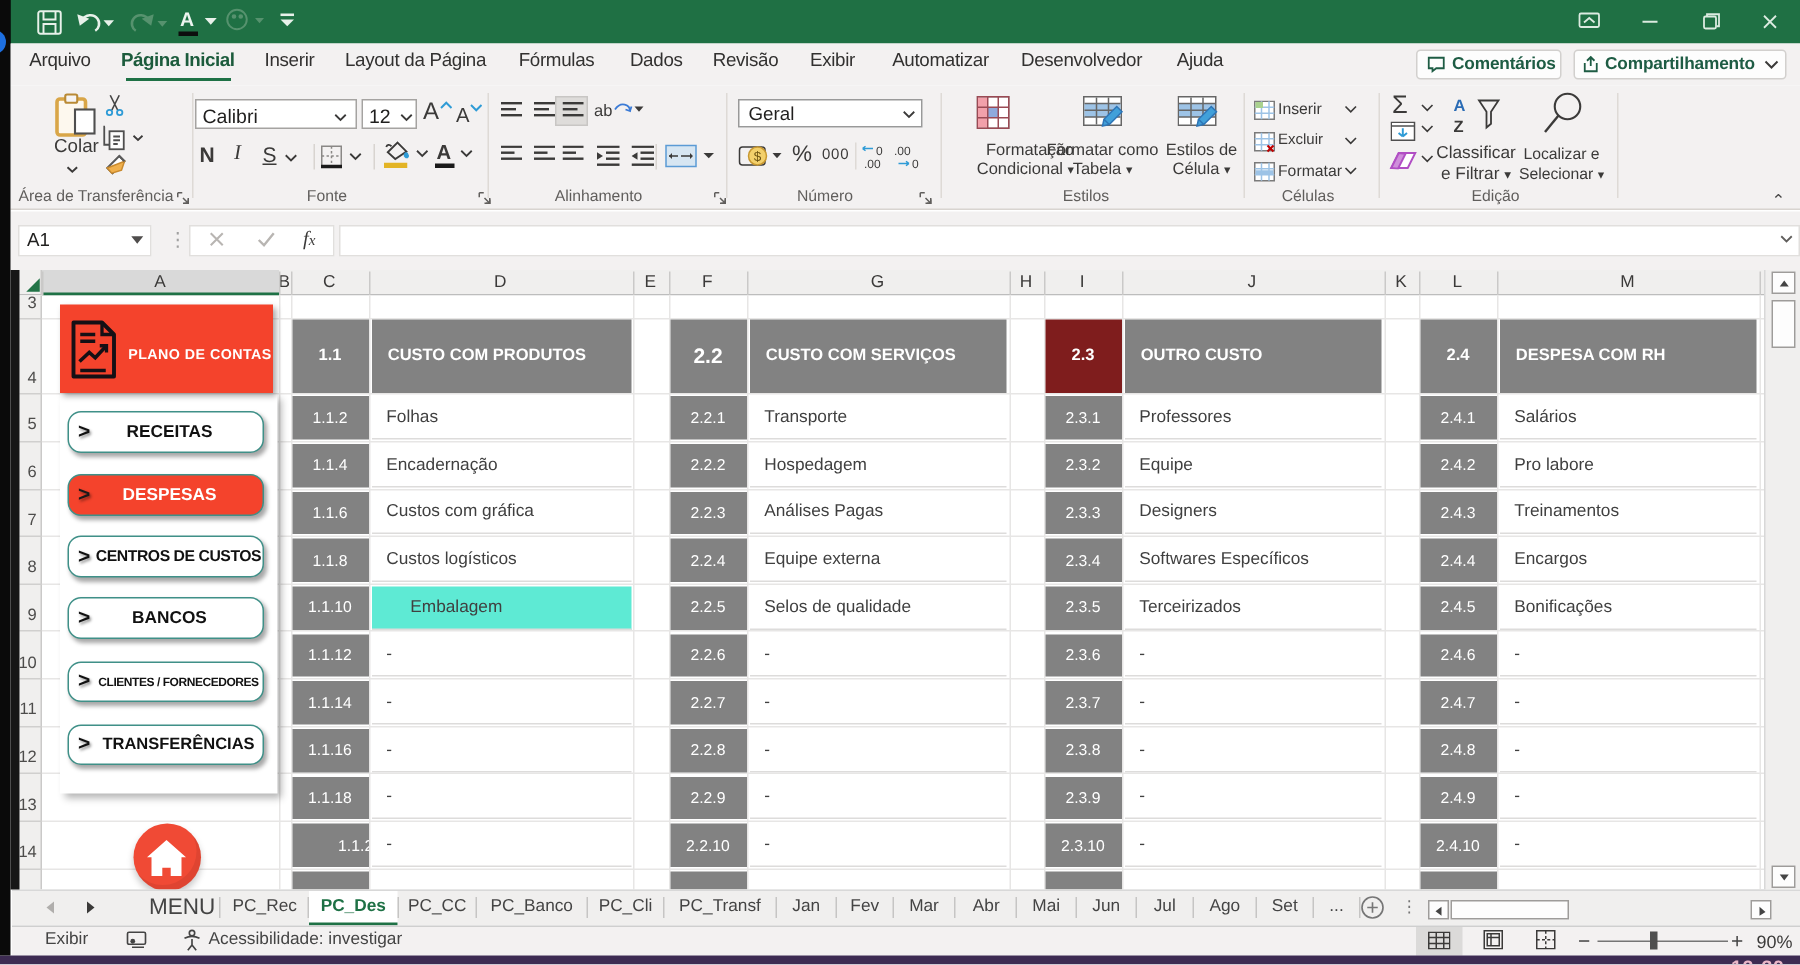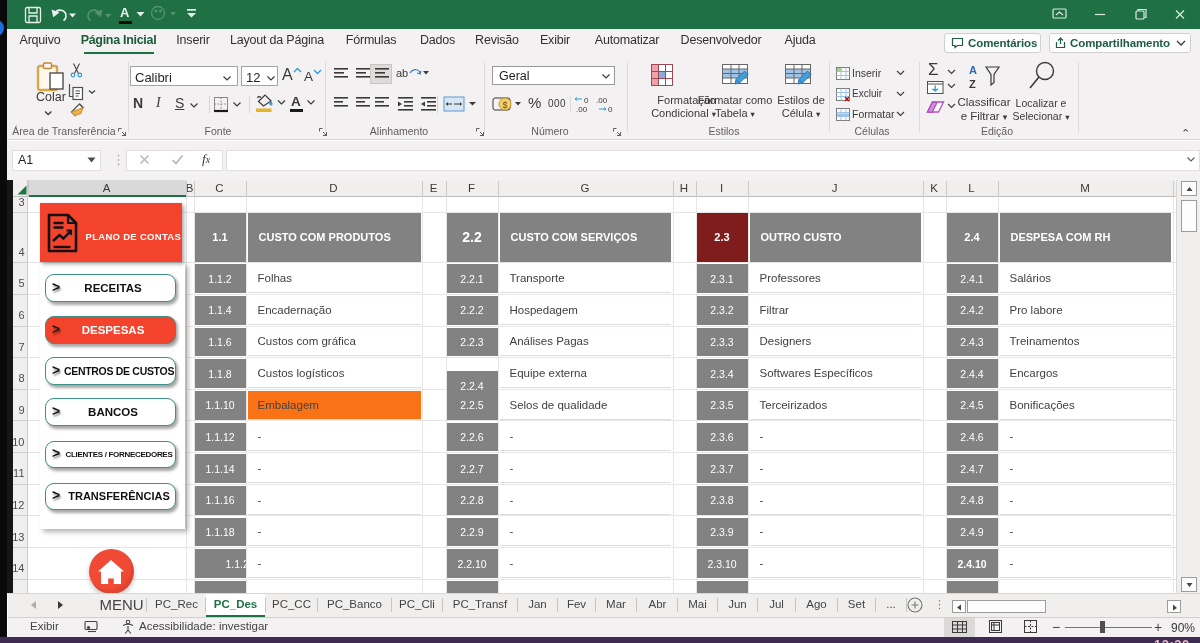--- a/index.html
+++ b/index.html
@@ -481,61 +481,61 @@
 <div class="ab vctr" style="left:247.5px;top:212.5px;width:173px;height:49.69999999999999px;background:#828282;color:#fff;font-size:11px;font-weight:bold;padding-left:11px;">CUSTO COM PRODUTOS</div>
 <div class="ab ctr" style="left:194.5px;top:264.4px;width:51px;height:28.6px;background:#828282;color:#fff;font-size:10.5px;overflow:hidden;">1.1.2</div>
 <div class="ab vctr" style="left:247.5px;top:264.4px;width:173px;height:28.6px;background:#fff;border-bottom:1px solid #dddcdb;color:#404040;font-size:11.5px;padding-left:10px;">Folhas</div>
 <div class="ab ctr" style="left:194.5px;top:296.04999999999995px;width:51px;height:28.6px;background:#828282;color:#fff;font-size:10.5px;overflow:hidden;">1.1.4</div>
 <div class="ab vctr" style="left:247.5px;top:296.04999999999995px;width:173px;height:28.6px;background:#fff;border-bottom:1px solid #dddcdb;color:#404040;font-size:11.5px;padding-left:10px;">Encadernação</div>
 <div class="ab ctr" style="left:194.5px;top:327.7px;width:51px;height:28.6px;background:#828282;color:#fff;font-size:10.5px;overflow:hidden;">1.1.6</div>
 <div class="ab vctr" style="left:247.5px;top:327.7px;width:173px;height:28.6px;background:#fff;border-bottom:1px solid #dddcdb;color:#404040;font-size:11.5px;padding-left:10px;">Custos com gráfica</div>
 <div class="ab ctr" style="left:194.5px;top:359.34999999999997px;width:51px;height:28.6px;background:#828282;color:#fff;font-size:10.5px;overflow:hidden;">1.1.8</div>
 <div class="ab vctr" style="left:247.5px;top:359.34999999999997px;width:173px;height:28.6px;background:#fff;border-bottom:1px solid #dddcdb;color:#404040;font-size:11.5px;padding-left:10px;">Custos logísticos</div>
 <div class="ab ctr" style="left:194.5px;top:391.0px;width:51px;height:28.6px;background:#828282;color:#fff;font-size:10.5px;overflow:hidden;">1.1.10</div>
-<div class="ab vctr" style="left:247.5px;top:391.0px;width:173px;height:28.6px;background:#f97316;border-bottom:1px solid #dddcdb;color:#404040;font-size:11.5px;padding-left:10px;">Embalagem</div>
+<div class="ab vctr" style="left:247.5px;top:391.0px;width:173px;height:28.6px;background:#5eead4;border-bottom:1px solid #dddcdb;color:#404040;font-size:11.5px;padding-left:26px;">Embalagem</div>
 <div class="ab ctr" style="left:194.5px;top:422.65px;width:51px;height:28.6px;background:#828282;color:#fff;font-size:10.5px;overflow:hidden;">1.1.12</div>
 <div class="ab vctr" style="left:247.5px;top:422.65px;width:173px;height:28.6px;background:#fff;border-bottom:1px solid #dddcdb;color:#404040;font-size:11.5px;padding-left:10px;">-</div>
 <div class="ab ctr" style="left:194.5px;top:454.29999999999995px;width:51px;height:28.6px;background:#828282;color:#fff;font-size:10.5px;overflow:hidden;">1.1.14</div>
 <div class="ab vctr" style="left:247.5px;top:454.29999999999995px;width:173px;height:28.6px;background:#fff;border-bottom:1px solid #dddcdb;color:#404040;font-size:11.5px;padding-left:10px;">-</div>
 <div class="ab ctr" style="left:194.5px;top:485.94999999999993px;width:51px;height:28.6px;background:#828282;color:#fff;font-size:10.5px;overflow:hidden;">1.1.16</div>
 <div class="ab vctr" style="left:247.5px;top:485.94999999999993px;width:173px;height:28.6px;background:#fff;border-bottom:1px solid #dddcdb;color:#404040;font-size:11.5px;padding-left:10px;">-</div>
 <div class="ab ctr" style="left:194.5px;top:517.5999999999999px;width:51px;height:28.6px;background:#828282;color:#fff;font-size:10.5px;overflow:hidden;">1.1.18</div>
 <div class="ab vctr" style="left:247.5px;top:517.5999999999999px;width:173px;height:28.6px;background:#fff;border-bottom:1px solid #dddcdb;color:#404040;font-size:11.5px;padding-left:10px;">-</div>
 <div class="ab ctr" style="left:194.5px;top:549.25px;width:51px;height:28.6px;background:#828282;color:#fff;font-size:10.5px;overflow:hidden;padding-left:40px;">1.1.20</div>
 <div class="ab vctr" style="left:247.5px;top:549.25px;width:173px;height:28.6px;background:#fff;border-bottom:1px solid #dddcdb;color:#404040;font-size:11.5px;padding-left:10px;">-</div>
 <div class="ab ctr" style="left:194.5px;top:580.9px;width:51px;height:12.100000000000023px;background:#828282;color:#fff;font-size:10.5px;overflow:hidden;"></div>
 <div class="ab ctr" style="left:446.5px;top:212.5px;width:51px;height:49.69999999999999px;background:#828282;color:#fff;font-size:14px;font-weight:bold;">2.2</div>
 <div class="ab vctr" style="left:499.5px;top:212.5px;width:171.5px;height:49.69999999999999px;background:#828282;color:#fff;font-size:11px;font-weight:bold;padding-left:11px;">CUSTO COM SERVIÇOS</div>
 <div class="ab ctr" style="left:446.5px;top:264.4px;width:51px;height:28.6px;background:#828282;color:#fff;font-size:10.5px;overflow:hidden;">2.2.1</div>
 <div class="ab vctr" style="left:499.5px;top:264.4px;width:171.5px;height:28.6px;background:#fff;border-bottom:1px solid #dddcdb;color:#404040;font-size:11.5px;padding-left:10px;">Transporte</div>
 <div class="ab ctr" style="left:446.5px;top:296.04999999999995px;width:51px;height:28.6px;background:#828282;color:#fff;font-size:10.5px;overflow:hidden;">2.2.2</div>
 <div class="ab vctr" style="left:499.5px;top:296.04999999999995px;width:171.5px;height:28.6px;background:#fff;border-bottom:1px solid #dddcdb;color:#404040;font-size:11.5px;padding-left:10px;">Hospedagem</div>
 <div class="ab ctr" style="left:446.5px;top:327.7px;width:51px;height:28.6px;background:#828282;color:#fff;font-size:10.5px;overflow:hidden;">2.2.3</div>
 <div class="ab vctr" style="left:499.5px;top:327.7px;width:171.5px;height:28.6px;background:#fff;border-bottom:1px solid #dddcdb;color:#404040;font-size:11.5px;padding-left:10px;">Análises Pagas</div>
-<div class="ab ctr" style="left:446.5px;top:359.34999999999997px;width:51px;height:28.6px;background:#828282;color:#fff;font-size:10.5px;overflow:hidden;margin-top:12px;">2.2.4</div>
+<div class="ab ctr" style="left:446.5px;top:359.34999999999997px;width:51px;height:28.6px;background:#828282;color:#fff;font-size:10.5px;overflow:hidden;">2.2.4</div>
 <div class="ab vctr" style="left:499.5px;top:359.34999999999997px;width:171.5px;height:28.6px;background:#fff;border-bottom:1px solid #dddcdb;color:#404040;font-size:11.5px;padding-left:10px;">Equipe externa</div>
 <div class="ab ctr" style="left:446.5px;top:391.0px;width:51px;height:28.6px;background:#828282;color:#fff;font-size:10.5px;overflow:hidden;">2.2.5</div>
 <div class="ab vctr" style="left:499.5px;top:391.0px;width:171.5px;height:28.6px;background:#fff;border-bottom:1px solid #dddcdb;color:#404040;font-size:11.5px;padding-left:10px;">Selos de qualidade</div>
 <div class="ab ctr" style="left:446.5px;top:422.65px;width:51px;height:28.6px;background:#828282;color:#fff;font-size:10.5px;overflow:hidden;">2.2.6</div>
 <div class="ab vctr" style="left:499.5px;top:422.65px;width:171.5px;height:28.6px;background:#fff;border-bottom:1px solid #dddcdb;color:#404040;font-size:11.5px;padding-left:10px;">-</div>
 <div class="ab ctr" style="left:446.5px;top:454.29999999999995px;width:51px;height:28.6px;background:#828282;color:#fff;font-size:10.5px;overflow:hidden;">2.2.7</div>
 <div class="ab vctr" style="left:499.5px;top:454.29999999999995px;width:171.5px;height:28.6px;background:#fff;border-bottom:1px solid #dddcdb;color:#404040;font-size:11.5px;padding-left:10px;">-</div>
 <div class="ab ctr" style="left:446.5px;top:485.94999999999993px;width:51px;height:28.6px;background:#828282;color:#fff;font-size:10.5px;overflow:hidden;">2.2.8</div>
 <div class="ab vctr" style="left:499.5px;top:485.94999999999993px;width:171.5px;height:28.6px;background:#fff;border-bottom:1px solid #dddcdb;color:#404040;font-size:11.5px;padding-left:10px;">-</div>
 <div class="ab ctr" style="left:446.5px;top:517.5999999999999px;width:51px;height:28.6px;background:#828282;color:#fff;font-size:10.5px;overflow:hidden;">2.2.9</div>
 <div class="ab vctr" style="left:499.5px;top:517.5999999999999px;width:171.5px;height:28.6px;background:#fff;border-bottom:1px solid #dddcdb;color:#404040;font-size:11.5px;padding-left:10px;">-</div>
 <div class="ab ctr" style="left:446.5px;top:549.25px;width:51px;height:28.6px;background:#828282;color:#fff;font-size:10.5px;overflow:hidden;">2.2.10</div>
 <div class="ab vctr" style="left:499.5px;top:549.25px;width:171.5px;height:28.6px;background:#fff;border-bottom:1px solid #dddcdb;color:#404040;font-size:11.5px;padding-left:10px;">-</div>
 <div class="ab ctr" style="left:446.5px;top:580.9px;width:51px;height:12.100000000000023px;background:#828282;color:#fff;font-size:10.5px;overflow:hidden;"></div>
 <div class="ab ctr" style="left:696.5px;top:212.5px;width:51px;height:49.69999999999999px;background:#7f1d1d;color:#fff;font-size:11px;font-weight:bold;">2.3</div>
 <div class="ab vctr" style="left:749.5px;top:212.5px;width:171.5px;height:49.69999999999999px;background:#828282;color:#fff;font-size:11px;font-weight:bold;padding-left:11px;">OUTRO CUSTO</div>
 <div class="ab ctr" style="left:696.5px;top:264.4px;width:51px;height:28.6px;background:#828282;color:#fff;font-size:10.5px;overflow:hidden;">2.3.1</div>
 <div class="ab vctr" style="left:749.5px;top:264.4px;width:171.5px;height:28.6px;background:#fff;border-bottom:1px solid #dddcdb;color:#404040;font-size:11.5px;padding-left:10px;">Professores</div>
 <div class="ab ctr" style="left:696.5px;top:296.04999999999995px;width:51px;height:28.6px;background:#828282;color:#fff;font-size:10.5px;overflow:hidden;">2.3.2</div>
-<div class="ab vctr" style="left:749.5px;top:296.04999999999995px;width:171.5px;height:28.6px;background:#fff;border-bottom:1px solid #dddcdb;color:#404040;font-size:11.5px;padding-left:10px;">Filtrar</div>
+<div class="ab vctr" style="left:749.5px;top:296.04999999999995px;width:171.5px;height:28.6px;background:#fff;border-bottom:1px solid #dddcdb;color:#404040;font-size:11.5px;padding-left:10px;">Equipe</div>
 <div class="ab ctr" style="left:696.5px;top:327.7px;width:51px;height:28.6px;background:#828282;color:#fff;font-size:10.5px;overflow:hidden;">2.3.3</div>
 <div class="ab vctr" style="left:749.5px;top:327.7px;width:171.5px;height:28.6px;background:#fff;border-bottom:1px solid #dddcdb;color:#404040;font-size:11.5px;padding-left:10px;">Designers</div>
 <div class="ab ctr" style="left:696.5px;top:359.34999999999997px;width:51px;height:28.6px;background:#828282;color:#fff;font-size:10.5px;overflow:hidden;">2.3.4</div>
 <div class="ab vctr" style="left:749.5px;top:359.34999999999997px;width:171.5px;height:28.6px;background:#fff;border-bottom:1px solid #dddcdb;color:#404040;font-size:11.5px;padding-left:10px;">Softwares Específicos</div>
 <div class="ab ctr" style="left:696.5px;top:391.0px;width:51px;height:28.6px;background:#828282;color:#fff;font-size:10.5px;overflow:hidden;">2.3.5</div>
 <div class="ab vctr" style="left:749.5px;top:391.0px;width:171.5px;height:28.6px;background:#fff;border-bottom:1px solid #dddcdb;color:#404040;font-size:11.5px;padding-left:10px;">Terceirizados</div>
 <div class="ab ctr" style="left:696.5px;top:422.65px;width:51px;height:28.6px;background:#828282;color:#fff;font-size:10.5px;overflow:hidden;">2.3.6</div>
 <div class="ab vctr" style="left:749.5px;top:422.65px;width:171.5px;height:28.6px;background:#fff;border-bottom:1px solid #dddcdb;color:#404040;font-size:11.5px;padding-left:10px;">-</div>
 <div class="ab ctr" style="left:696.5px;top:454.29999999999995px;width:51px;height:28.6px;background:#828282;color:#fff;font-size:10.5px;overflow:hidden;">2.3.7</div>
 <div class="ab vctr" style="left:749.5px;top:454.29999999999995px;width:171.5px;height:28.6px;background:#fff;border-bottom:1px solid #dddcdb;color:#404040;font-size:11.5px;padding-left:10px;">-</div>
@@ -559,21 +559,21 @@
 <div class="ab ctr" style="left:946.5px;top:391.0px;width:51px;height:28.6px;background:#828282;color:#fff;font-size:10.5px;overflow:hidden;">2.4.5</div>
 <div class="ab vctr" style="left:999.5px;top:391.0px;width:171.5px;height:28.6px;background:#fff;border-bottom:1px solid #dddcdb;color:#404040;font-size:11.5px;padding-left:10px;">Bonificações</div>
 <div class="ab ctr" style="left:946.5px;top:422.65px;width:51px;height:28.6px;background:#828282;color:#fff;font-size:10.5px;overflow:hidden;">2.4.6</div>
 <div class="ab vctr" style="left:999.5px;top:422.65px;width:171.5px;height:28.6px;background:#fff;border-bottom:1px solid #dddcdb;color:#404040;font-size:11.5px;padding-left:10px;">-</div>
 <div class="ab ctr" style="left:946.5px;top:454.29999999999995px;width:51px;height:28.6px;background:#828282;color:#fff;font-size:10.5px;overflow:hidden;">2.4.7</div>
 <div class="ab vctr" style="left:999.5px;top:454.29999999999995px;width:171.5px;height:28.6px;background:#fff;border-bottom:1px solid #dddcdb;color:#404040;font-size:11.5px;padding-left:10px;">-</div>
 <div class="ab ctr" style="left:946.5px;top:485.94999999999993px;width:51px;height:28.6px;background:#828282;color:#fff;font-size:10.5px;overflow:hidden;">2.4.8</div>
 <div class="ab vctr" style="left:999.5px;top:485.94999999999993px;width:171.5px;height:28.6px;background:#fff;border-bottom:1px solid #dddcdb;color:#404040;font-size:11.5px;padding-left:10px;">-</div>
 <div class="ab ctr" style="left:946.5px;top:517.5999999999999px;width:51px;height:28.6px;background:#828282;color:#fff;font-size:10.5px;overflow:hidden;">2.4.9</div>
 <div class="ab vctr" style="left:999.5px;top:517.5999999999999px;width:171.5px;height:28.6px;background:#fff;border-bottom:1px solid #dddcdb;color:#404040;font-size:11.5px;padding-left:10px;">-</div>
-<div class="ab ctr" style="left:946.5px;top:549.25px;width:51px;height:28.6px;background:#828282;color:#fff;font-size:10.5px;overflow:hidden;font-weight:bold;">2.4.10</div>
+<div class="ab ctr" style="left:946.5px;top:549.25px;width:51px;height:28.6px;background:#828282;color:#fff;font-size:10.5px;overflow:hidden;">2.4.10</div>
 <div class="ab vctr" style="left:999.5px;top:549.25px;width:171.5px;height:28.6px;background:#fff;border-bottom:1px solid #dddcdb;color:#404040;font-size:11.5px;padding-left:10px;">-</div>
 <div class="ab ctr" style="left:946.5px;top:580.9px;width:51px;height:12.100000000000023px;background:#828282;color:#fff;font-size:10.5px;overflow:hidden;"></div>
 <div class="ab" style="left:40px;top:262.5px;width:144.5px;height:266.5px;background:#fff;box-shadow:3px 3px 5px rgba(0,0,0,0.3);"></div>
 <div class="ab" style="left:39.5px;top:203px;width:142px;height:59px;background:#f4432c;box-shadow:2px 2px 4px rgba(0,0,0,0.35);"></div>
 <svg class="ab" style="left:46px;top:211.5px;" width="33" height="42" viewBox="0 0 33 42">
 <g fill="none" stroke="#151015" stroke-width="2.6">
 <path d="M3 3h19l8 8v28H3z" stroke-linejoin="round"></path>
 <path d="M22 3v8h8" stroke-width="2.2"></path>
 <path d="M7.5 11h10M7.5 15.5h10" stroke-width="2.4"></path>
 <path d="M7 29l6.5-6 4 3.5 7-7.5" stroke-width="2.4"></path>

